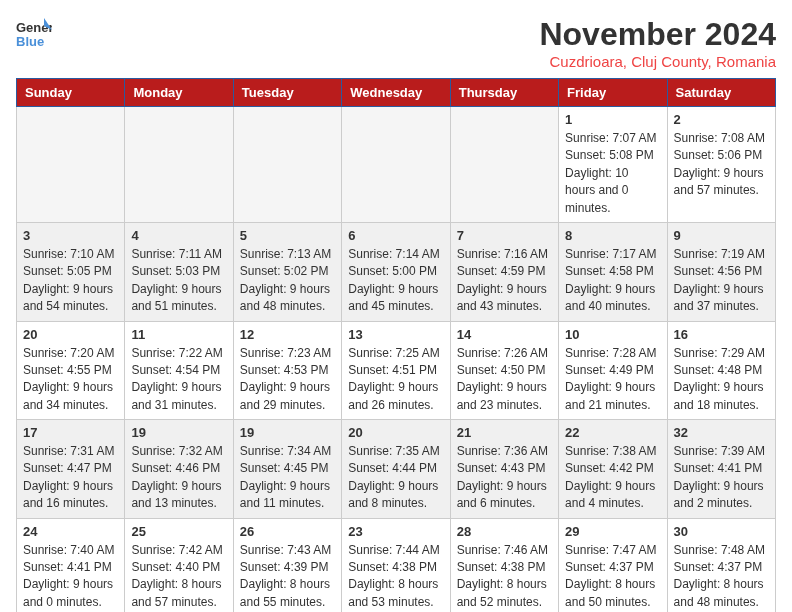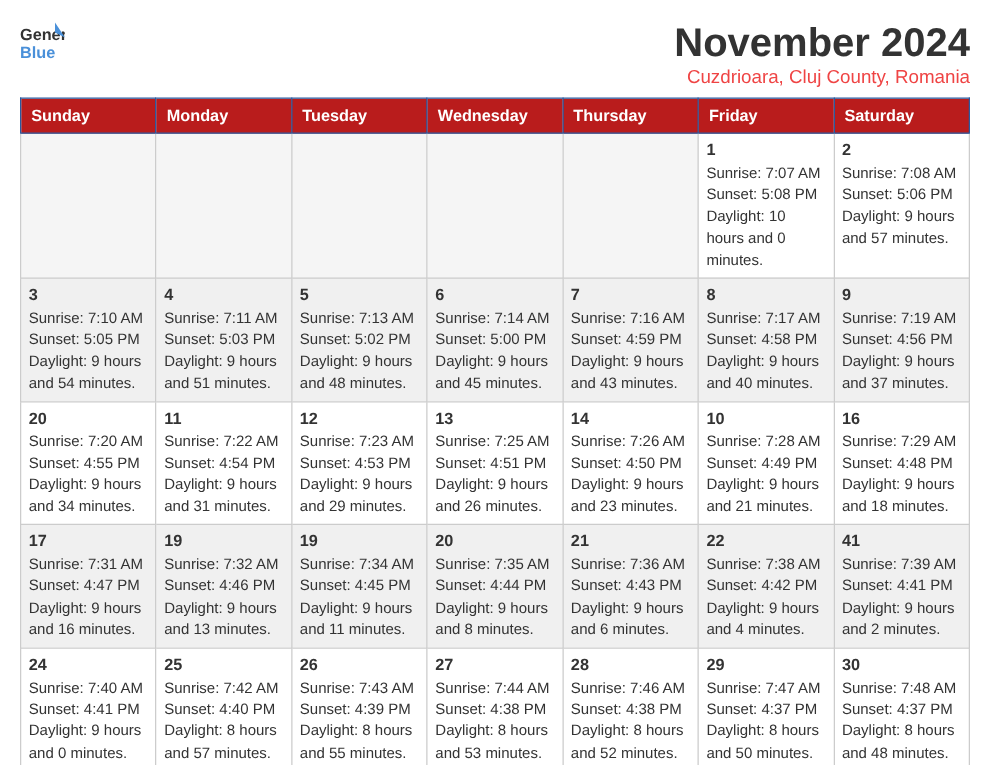--- a/index.html
+++ b/index.html
@@ -205,39 +205,39 @@
         </td>
         <td class="shaded">
           <span class="day-num">21</span>
           <div class="day-info">Sunrise: 7:36 AM<br>Sunset: 4:43 PM<br>Daylight: 9 hours and 6 minutes.</div>
         </td>
         <td class="shaded">
           <span class="day-num">22</span>
           <div class="day-info">Sunrise: 7:38 AM<br>Sunset: 4:42 PM<br>Daylight: 9 hours and 4 minutes.</div>
         </td>
         <td class="shaded">
-          <span class="day-num">41</span>
+          <span class="day-num">32</span>
           <div class="day-info">Sunrise: 7:39 AM<br>Sunset: 4:41 PM<br>Daylight: 9 hours and 2 minutes.</div>
         </td>
       </tr>
       <tr class="week-row">
         <td>
           <span class="day-num">24</span>
           <div class="day-info">Sunrise: 7:40 AM<br>Sunset: 4:41 PM<br>Daylight: 9 hours and 0 minutes.</div>
         </td>
         <td>
           <span class="day-num">25</span>
           <div class="day-info">Sunrise: 7:42 AM<br>Sunset: 4:40 PM<br>Daylight: 8 hours and 57 minutes.</div>
         </td>
         <td>
           <span class="day-num">26</span>
           <div class="day-info">Sunrise: 7:43 AM<br>Sunset: 4:39 PM<br>Daylight: 8 hours and 55 minutes.</div>
         </td>
         <td>
-          <span class="day-num">27</span>
+          <span class="day-num">23</span>
           <div class="day-info">Sunrise: 7:44 AM<br>Sunset: 4:38 PM<br>Daylight: 8 hours and 53 minutes.</div>
         </td>
         <td>
           <span class="day-num">28</span>
           <div class="day-info">Sunrise: 7:46 AM<br>Sunset: 4:38 PM<br>Daylight: 8 hours and 52 minutes.</div>
         </td>
         <td>
           <span class="day-num">29</span>
           <div class="day-info">Sunrise: 7:47 AM<br>Sunset: 4:37 PM<br>Daylight: 8 hours and 50 minutes.</div>
         </td>

